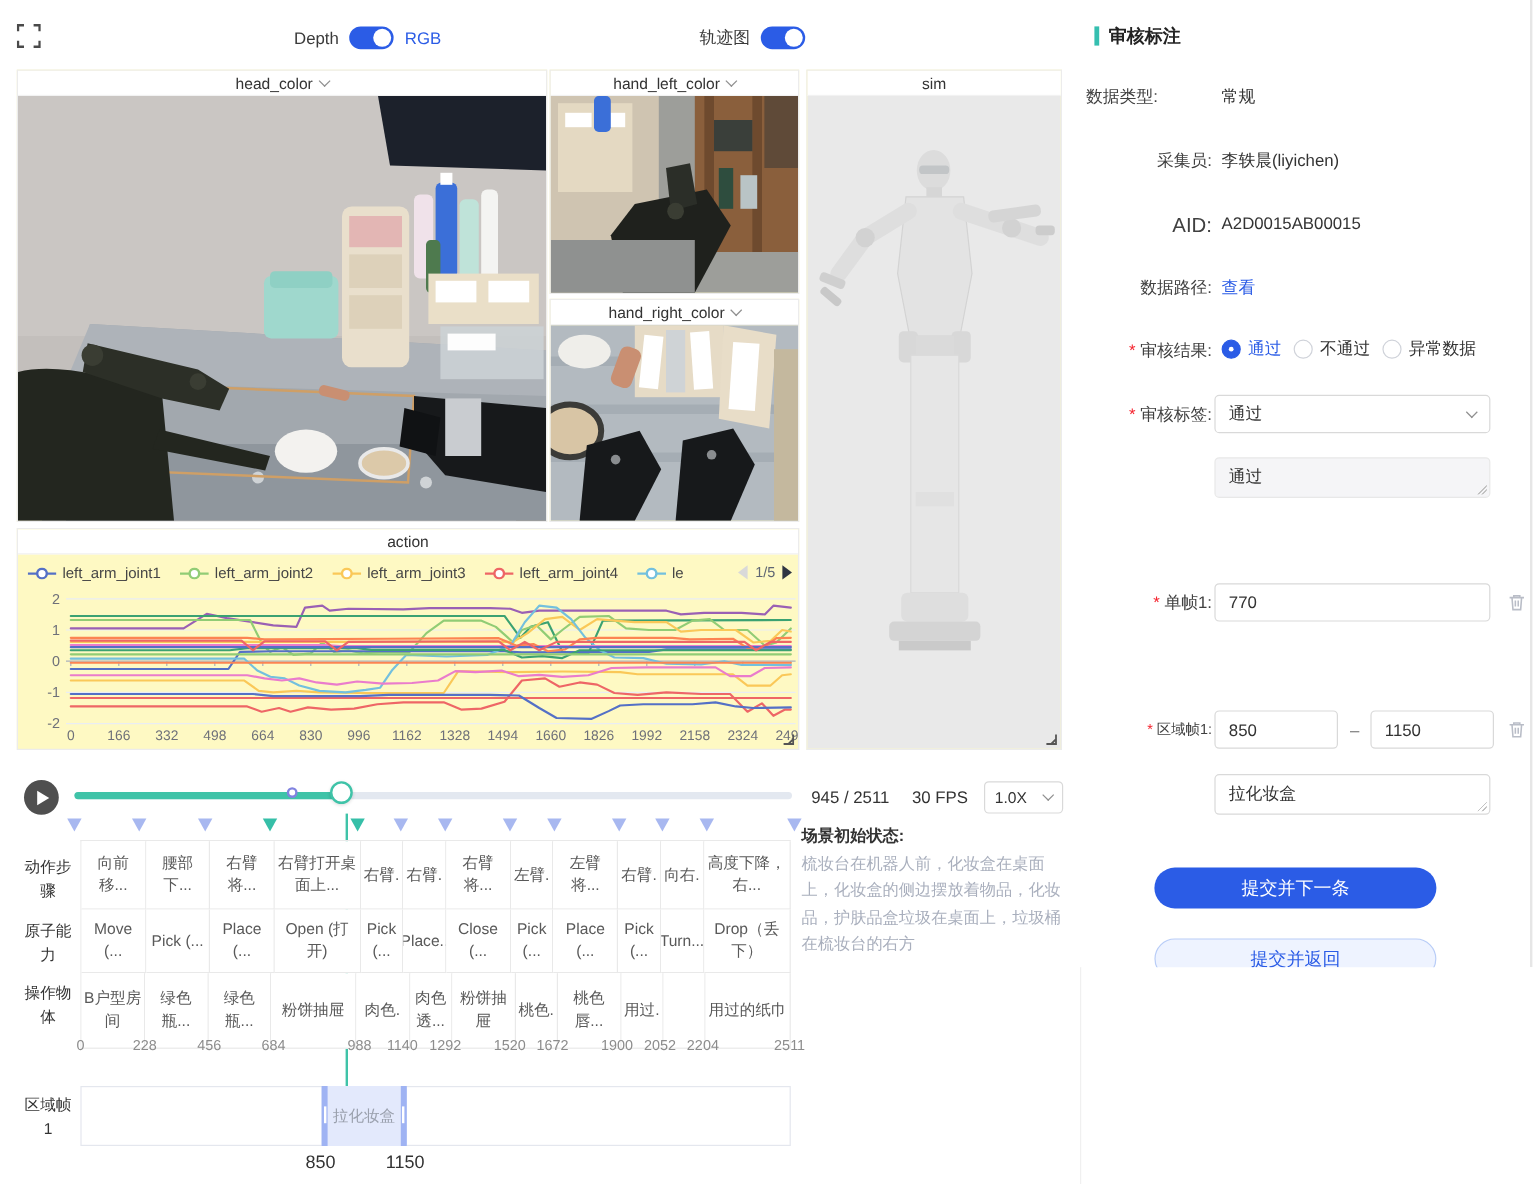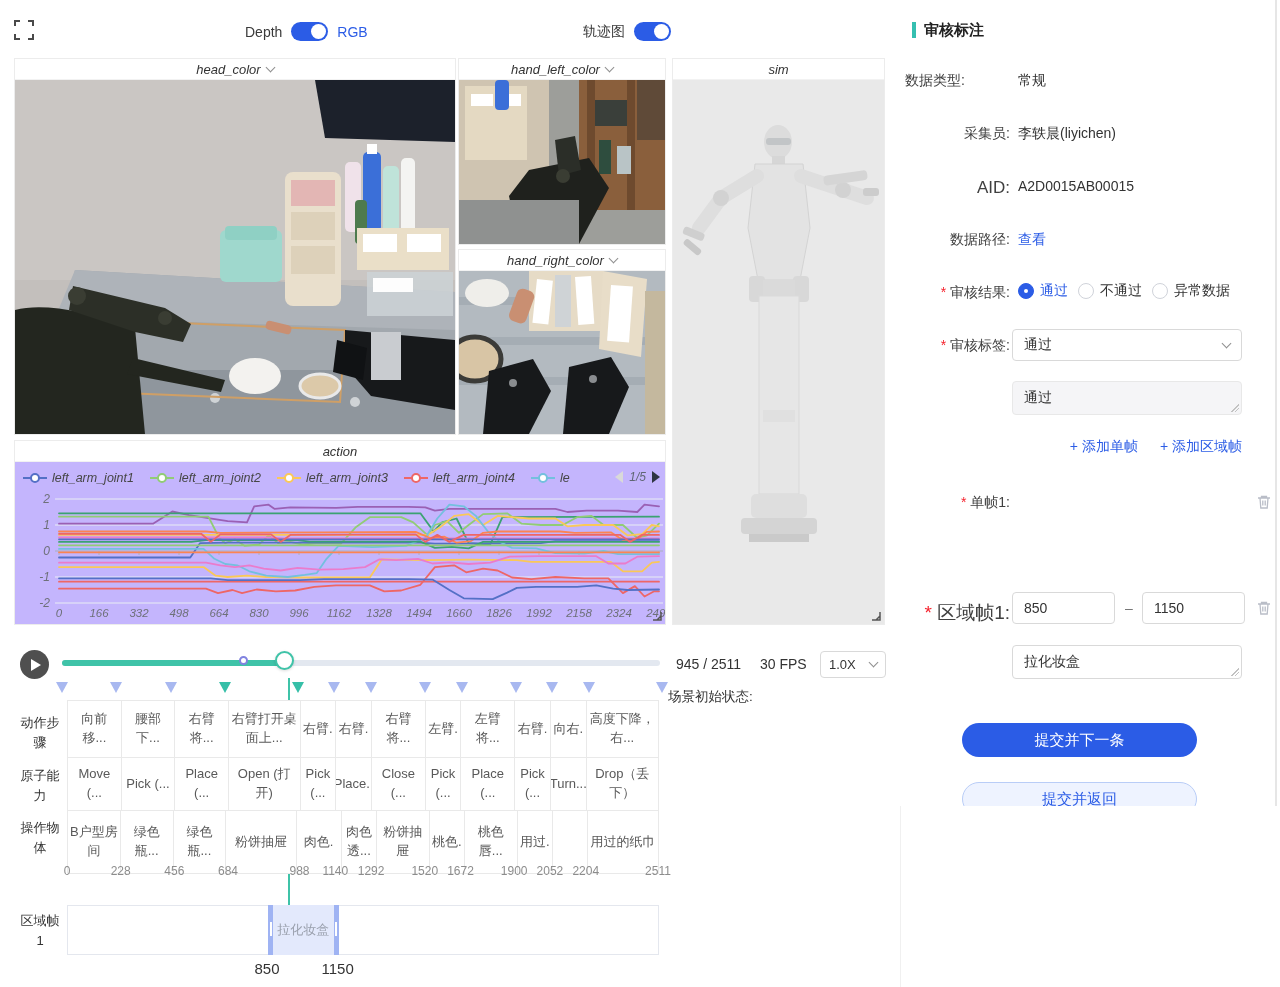--- a/index.html
+++ b/index.html
@@ -1,21 +1,21 @@
 <!DOCTYPE html>
 <html><head>
 <meta charset="utf-8">
 <style>
   :root{
     --blue:#2b5ce6; --teal:#3fc3a8; --border:#ececec; --cellb:#e9e9e9;
   }
   *{box-sizing:border-box;margin:0;padding:0;font-family:"Liberation Sans","DejaVu Sans",sans-serif;}
   html,body{width:1280px;height:987px;background:#fff;overflow:hidden;position:relative;}
   .abs{position:absolute;}
-  .panel{position:absolute;border:1px solid var(--border);background:#c4b5fd;font-style:italic;}
+  .panel{position:absolute;border:1px solid var(--border);background:#fef9c3;}
   .panel-header{height:21px;display:flex;align-items:center;justify-content:center;gap:6px;
     font-size:13px;color:#333;background:#fff;border-bottom:1px solid #f2f2f2;}
   .chev{width:7px;height:7px;border-right:1.5px solid #8f8f8f;border-bottom:1.5px solid #8f8f8f;
     transform:rotate(45deg);margin-top:-4px;}
   .toggle{width:37px;height:19px;border-radius:10px;background:var(--blue);position:relative;cursor:pointer;}
   .toggle::after{content:"";position:absolute;right:2px;top:2px;width:15px;height:15px;border-radius:50%;background:#fff;}
   .lbl{font-size:14px;color:#3a3a3a;}
   .blue{color:var(--blue);}
   
   .legend-item{display:flex;align-items:center;gap:5px;font-size:12.5px;color:#464646;cursor:pointer;white-space:nowrap;}
@@ -389,21 +389,22 @@
     <span class="axis-num" style="left: 304.091px;">1292</span>
     <span class="axis-num" style="left: 357.754px;">1520</span>
     <span class="axis-num" style="left: 393.529px;">1672</span>
     <span class="axis-num" style="left: 447.192px;">1900</span>
     <span class="axis-num" style="left: 482.968px;">2052</span>
     <span class="axis-num" style="left: 518.743px;">2204</span>
     <span class="axis-num" style="left: 591px;">2511</span>
   </div>
 
 <div class="abs" style="left:668px;top:688px;width:228px;">
-  <div style="font-size:13.5px;font-weight:normal;color:#333;margin-bottom:3px;">场景初始状态:</div>
+  <div style="font-size:13.5px;font-weight:bold;color:#333;margin-bottom:3px;">场景初始状态:</div>
+  <div style="font-size:13.5px;color:#a9afbd;line-height:1.65;">梳妆台在机器人前，化妆盒在桌面上，化妆盒的侧边摆放着物品，化妆品，护肤品盒垃圾在桌面上，垃圾桶在梳妆台的右方</div>
 </div>
 
 <div class="rowlab" style="left:17px;top:911px;">区域帧1</div>
 <div class="abs" style="left:67px;top:905px;width:592px;height:50px;border:1px solid #e4e7ee;background:#fff;">
   <div class="abs" style="top: -1px; height: 50px; background: rgb(227, 233, 252); border-left: 5px solid rgb(159, 179, 243); border-right: 5px solid rgb(159, 179, 243); display: flex; align-items: center; justify-content: center; left: 200.06px; width: 70.6093px;" id="region-box">
     <div class="abs" style="left:-3.5px;top:17px;width:2px;height:14px;background:#fff;"></div>
     <span style="font-size:13px;color:#9aa0ad;">拉化妆盒</span>
     <div class="abs" style="right:-3.5px;top:17px;width:2px;height:14px;background:#fff;"></div>
   </div>
 </div>
@@ -446,32 +447,31 @@
   <div class="abs req" style="left:5px;top:337px;width:105px;text-align:right;font-size:14px;color:#404040;">审核标签:</div>
   <div class="abs" style="left:112px;top:329px;width:230px;height:32px;border:1px solid #d9d9d9;border-radius:4px;display:flex;align-items:center;justify-content:space-between;padding:0 11px;cursor:pointer;">
     <span style="font-size:14px;color:#333;">通过</span>
     <span class="chev"></span>
   </div>
 
   <div class="abs resize" style="left:112px;top:381px;width:230px;height:34px;background:#f5f5f7;border:1px solid #e8e8e8;border-radius:4px;display:flex;align-items:center;padding:0 11px;font-size:14px;color:#333;">
     <span>通过</span>
   </div>
 
-  <div class="abs" style="left:0;top:438px;width:342px;display:flex;justify-content:flex-end;gap:22px;">
-    <span class="link">+ 添加单帧</span>
-    <span class="link">+ 添加区域帧</span>
-  </div>
 
   <div class="abs req" style="left:5px;top:494px;width:105px;text-align:right;font-size:14px;color:#404040;">单帧1:</div>
+  <div class="abs" style="left:112px;top:486px;width:230px;height:32px;border:1px solid #d9d9d9;border-radius:4px;display:flex;align-items:center;padding:0 11px;font-size:14px;color:#333;">
+    <span>770</span>
+  </div>
   <svg class="abs" style="left:356px;top:494px;" width="16" height="16" viewBox="0 0 16 16">
     <path d="M2 4 H14 M5.5 4 V2.5 H10.5 V4 M4 4 L4.8 14 H11.2 L12 4 M6.8 6.5 V11.5 M9.2 6.5 V11.5" fill="none" stroke="#b9bdc7" stroke-width="1.3"></path>
   </svg>
 
 
-  <div class="abs req" style="left:5px;top:600px;width:105px;text-align:right;font-size:19px;color:#404040;">区域帧1:</div>
+  <div class="abs req" style="left:5px;top:600px;width:105px;text-align:right;font-size:12px;color:#404040;">区域帧1:</div>
   <div class="abs" style="left:112px;top:592px;width:103px;height:32px;border:1px solid #d9d9d9;border-radius:4px;display:flex;align-items:center;padding:0 11px;font-size:14px;color:#333;">
     <span>850</span>
   </div>
   <div class="abs" style="left:222px;top:600px;width:14px;font-size:14px;color:#777;text-align:center;">–</div>
   <div class="abs" style="left:242px;top:592px;width:103px;height:32px;border:1px solid #d9d9d9;border-radius:4px;display:flex;align-items:center;padding:0 11px;font-size:14px;color:#333;">
     <span>1150</span>
   </div>
   <svg class="abs" style="left:356px;top:600px;" width="16" height="16" viewBox="0 0 16 16">
     <path d="M2 4 H14 M5.5 4 V2.5 H10.5 V4 M4 4 L4.8 14 H11.2 L12 4 M6.8 6.5 V11.5 M9.2 6.5 V11.5" fill="none" stroke="#b9bdc7" stroke-width="1.3"></path>
   </svg>

